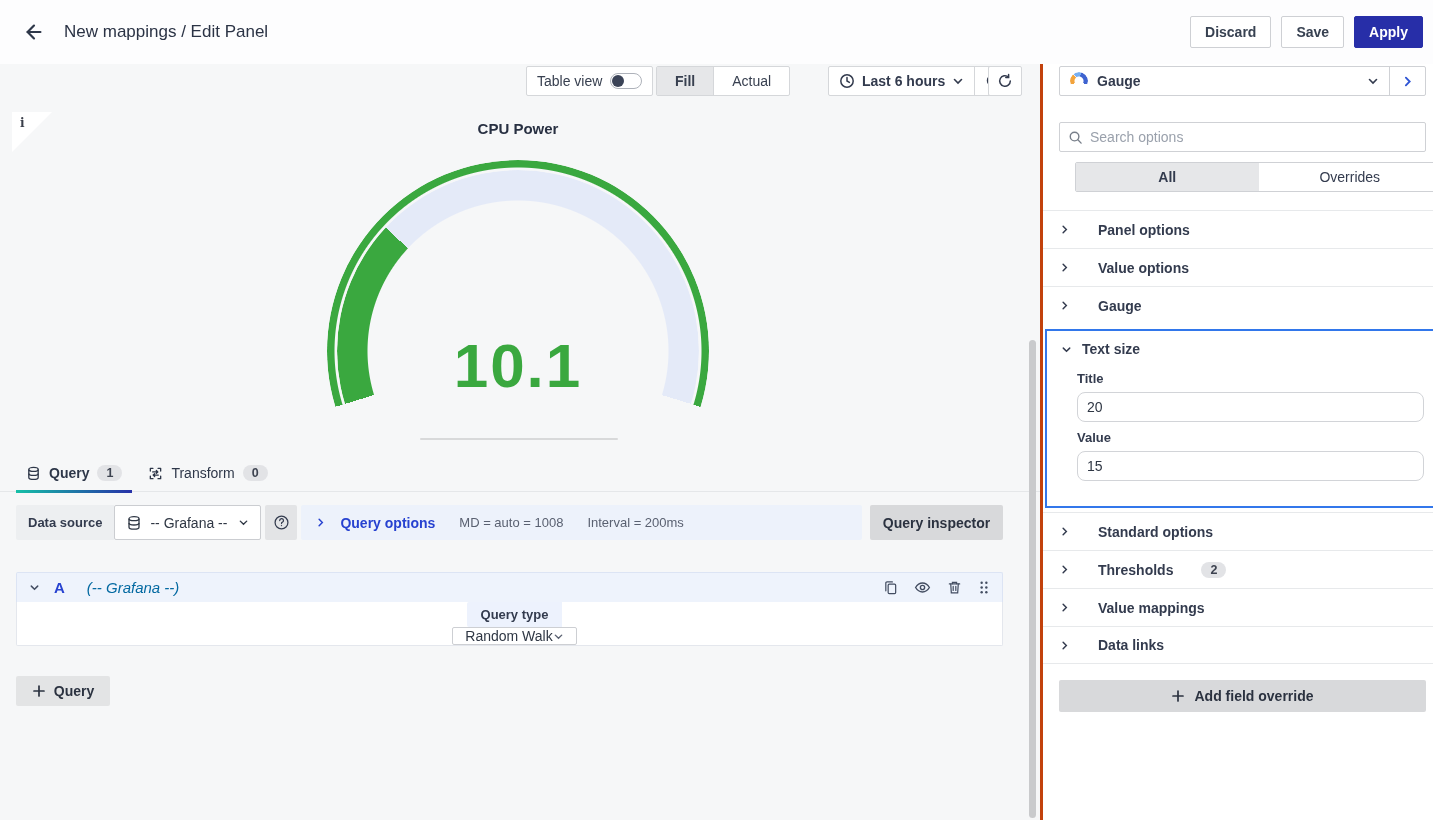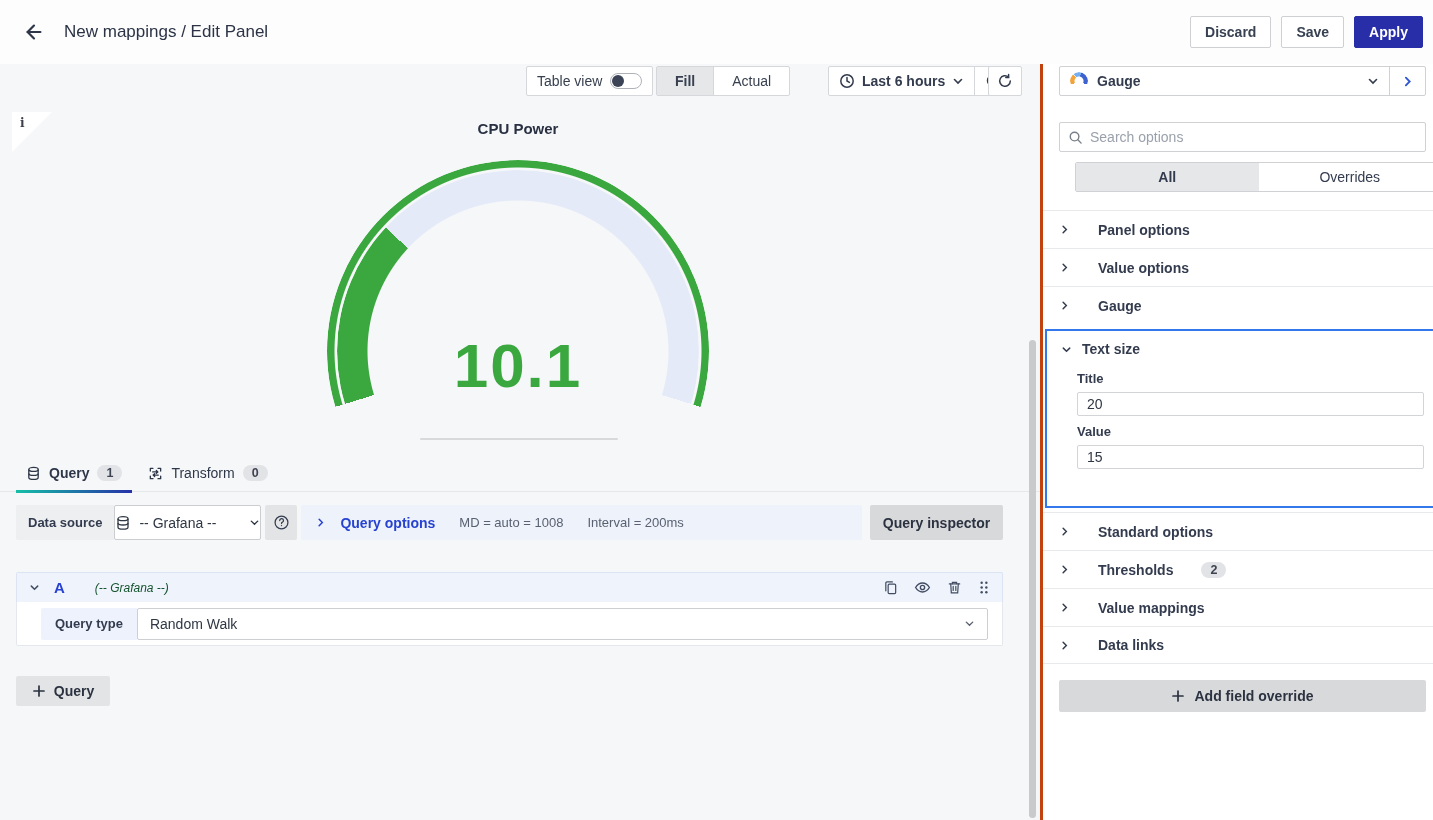--- a/index.html
+++ b/index.html
@@ -51,35 +51,35 @@
   .tabbar { position:absolute; left:0; top:391px; width:1040px; height:37px; border-bottom:1px solid #E5E7E9; display:flex; align-items:center; }
   .tab { display:flex; align-items:center; gap:8px; height:37px; padding:0 10px; margin-left:6px; position:relative; cursor:pointer; font-size:14px; font-weight:700; color:#2E3749; }
   .tab:first-child { margin-left:16px; }
   .tab .underline { position:absolute; left:0; right:0; bottom:-1px; height:3px; background:linear-gradient(90deg,#16BFA7,#2731A8); }
   .badge { background:#E2E3E6; color:#3D4350; border-radius:10px; padding:1px 9px; font-size:12.5px; font-weight:600; }
   .tab-icon { color:#2E3749; display:flex; }
 
   
   .ds-row { position:absolute; left:16px; top:441px; width:987px; height:35px; display:flex; align-items:stretch; }
   .chip { background:#EDEFF1; display:flex; align-items:center; padding:0 12px; font-size:13px; font-weight:700; color:#333B4E; border-radius:2px 0 0 2px; }
-  .ds-select { width:147px; background:#fff; border:1px solid #CBCDD1; border-radius:2px; display:flex; align-items:center; gap:8px; padding:0 0; font-size:14px; color:#2F3744; cursor:pointer; }
+  .ds-select { width:147px; background:#fff; border:1px solid #CBCDD1; border-radius:2px; display:flex; align-items:center; gap:8px; padding:0 11px; font-size:14px; color:#2F3744; cursor:pointer; }
   .ds-select .caret { margin-left:auto; }
   .help-btn { width:32px; margin-left:4px; background:#E3E4E6; border:none; border-radius:2px; display:flex; align-items:center; justify-content:center; color:#333B4E; cursor:pointer; }
   .qopts-bar { flex:1; margin-left:4px; background:#EDF2FB; border-radius:2px; display:flex; align-items:center; gap:24px; padding:0 14px; cursor:pointer; }
   .qopts-toggle { display:flex; align-items:center; gap:14px; font-size:14px; font-weight:700; color:#2742D0; }
   .qopts-meta { font-size:13px; color:#5A6171; }
   .qinspector { margin-left:8px; width:133px; background:#D8D9DB; border:none; border-radius:2px; font-size:14px; font-weight:700; color:#2B3240; cursor:pointer; }
 
   
   .rowA-head { position:absolute; left:16px; top:508px; width:987px; height:30px; background:#EEF3FC; border:1px solid #DCE4F4; border-bottom:none; border-radius:2px 2px 0 0; display:flex; align-items:center; padding:0 12px; gap:14px; cursor:pointer; }
   .rowA-ref { font-size:15px; font-weight:700; color:#2742D0; }
-  .rowA-ds { font-size:12px; font-style:italic; color:#14532d; margin-left:16px; }
+  .rowA-ds { font-size:15px; font-style:italic; color:#0369a1; margin-left:8px; }
   .rowA-icons { margin-left:auto; display:flex; align-items:center; gap:16px; color:#434D61; }
   .rowA-icons > span { cursor:pointer; display:flex; }
-  .rowA-body { position:absolute; left:16px; top:538px; width:987px; height:44px; background:#FFFFFF; border:1px solid #E4E7ED; border-top:none; border-radius:0 0 2px 2px; display:flex; align-items:center; padding:0 14px 0 24px; }
+  .rowA-body { position:absolute; left:16px; top:538px; width:987px; height:44px; background:#FFFFFF; border:1px solid #E4E7ED; border-top:none; border-radius:0 0 2px 2px; display:flex; align-items:center; padding:0 14px 0 24px;flex-direction:column; }
   .qt-chip { background:#EDF2FD; height:32px; display:flex; align-items:center; padding:0 14px; font-size:13px; font-weight:700; color:#333B4E; border-radius:2px 0 0 2px; }
   .qt-select { flex:1; height:32px; background:#fff; border:1px solid #CDCFD3; border-radius:2px; display:flex; align-items:center; padding:0 12px; font-size:14px; color:#2F3744; cursor:pointer; }
   .qt-select .caret { margin-left:auto; }
   .add-query { position:absolute; left:16px; top:612px; width:94px; height:30px; background:#E3E4E5; border:none; border-radius:2px; font-size:14px; font-weight:700; color:#2B3240; display:flex; align-items:center; justify-content:center; gap:8px; cursor:pointer; }
 
   .scroll-thumb { position:absolute; left:1029px; top:276px; width:7px; height:478px; background:#C9CACC; border-radius:4px; cursor:pointer; }
 
   
   .sidebar { position:absolute; left:1040px; top:64px; width:393px; height:756px; background:#fff; border-left:3px solid #c2410c; }
   .viz-picker { position:absolute; left:16px; top:2px; width:367px; height:30px; border:1px solid #CFD1D5; border-radius:2px; display:flex; align-items:stretch; background:#fff; }
@@ -98,21 +98,21 @@
   .opt-tab.active { background:#E6E7E9; font-weight:700; }
 
   .section { position:absolute; left:0; width:393px; height:38px; border-top:1px solid #E7E9EB; display:flex; align-items:center; gap:28px; padding:0 16px; font-size:14px; font-weight:700; color:#333B4E; cursor:pointer; background:#fff; }
   .sec-1 { top:146px; } .sec-2 { top:184px; } .sec-3 { top:222px; }
   .sec-4 { top:448px; } .sec-5 { top:486px; } .sec-6 { top:524px; } .sec-7 { top:562px; border-bottom:1px solid #E7E9EB; }
 
   .textsize-box { position:absolute; left:2px; top:265px; width:390px; height:179px; border:2px solid #3277EB; background:#fff; }
   .ts-head { display:flex; align-items:center; gap:10px; padding:10px 14px 6px 14px; font-size:14px; font-weight:700; color:#333B4E; cursor:pointer; }
   .ts-field { padding:0 9px 0 30px; }
   .ts-label { font-size:13px; font-weight:700; color:#333B4E; margin:8px 0 6px; }
-  .ts-input { width:100%; height:24px; border:1px solid #D2D4D8; border-radius:2px; padding:0 9px; font-size:14px; color:#2F3744; font-family:"Liberation Sans",sans-serif; outline:none; background:#fff; }
+  .ts-input { width:100%; height:30px; border:1px solid #D2D4D8; border-radius:8px; padding:0 9px; font-size:14px; color:#2F3744; font-family:"Liberation Sans",sans-serif; outline:none; background:#fff; }
 
   .add-override { position:absolute; left:16px; top:616px; width:367px; height:32px; background:#D8D9DB; border:none; border-radius:2px; font-size:14px; font-weight:700; color:#2B3240; display:flex; align-items:center; justify-content:center; gap:9px; cursor:pointer; }
 
   .chev { display:inline-flex; }
   svg { display:block; }
 </style>
 </head>
 <body>
 
 <div class="app">

